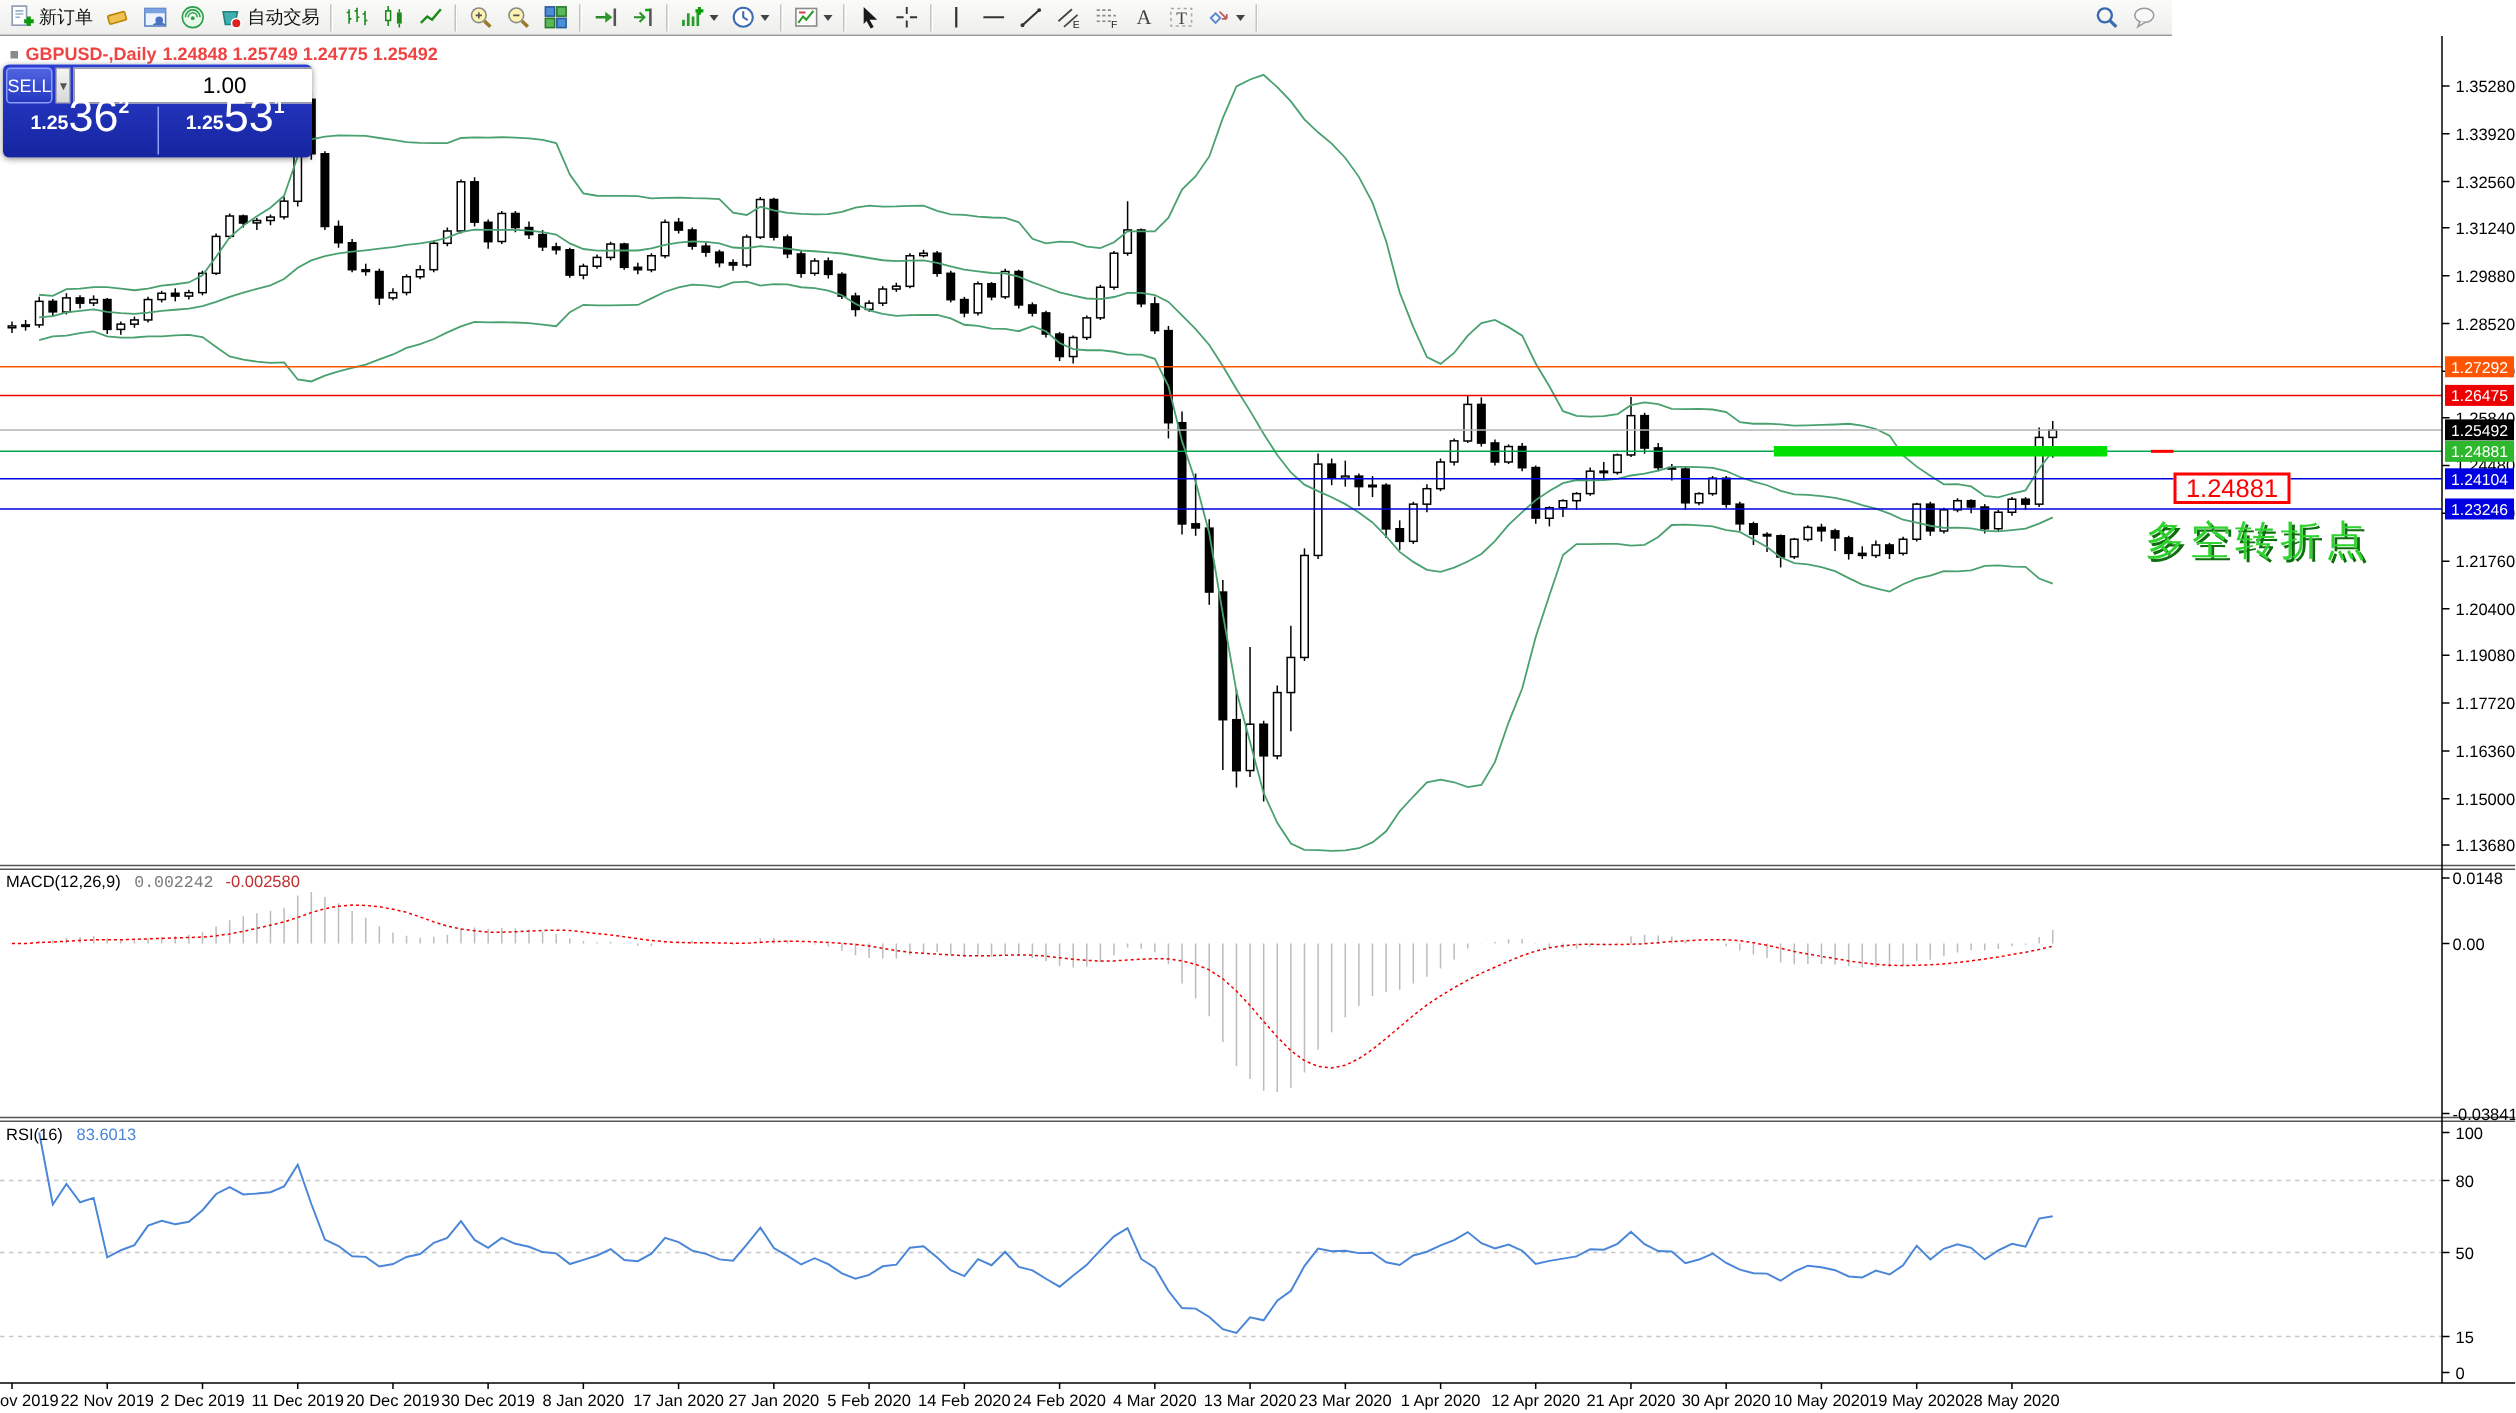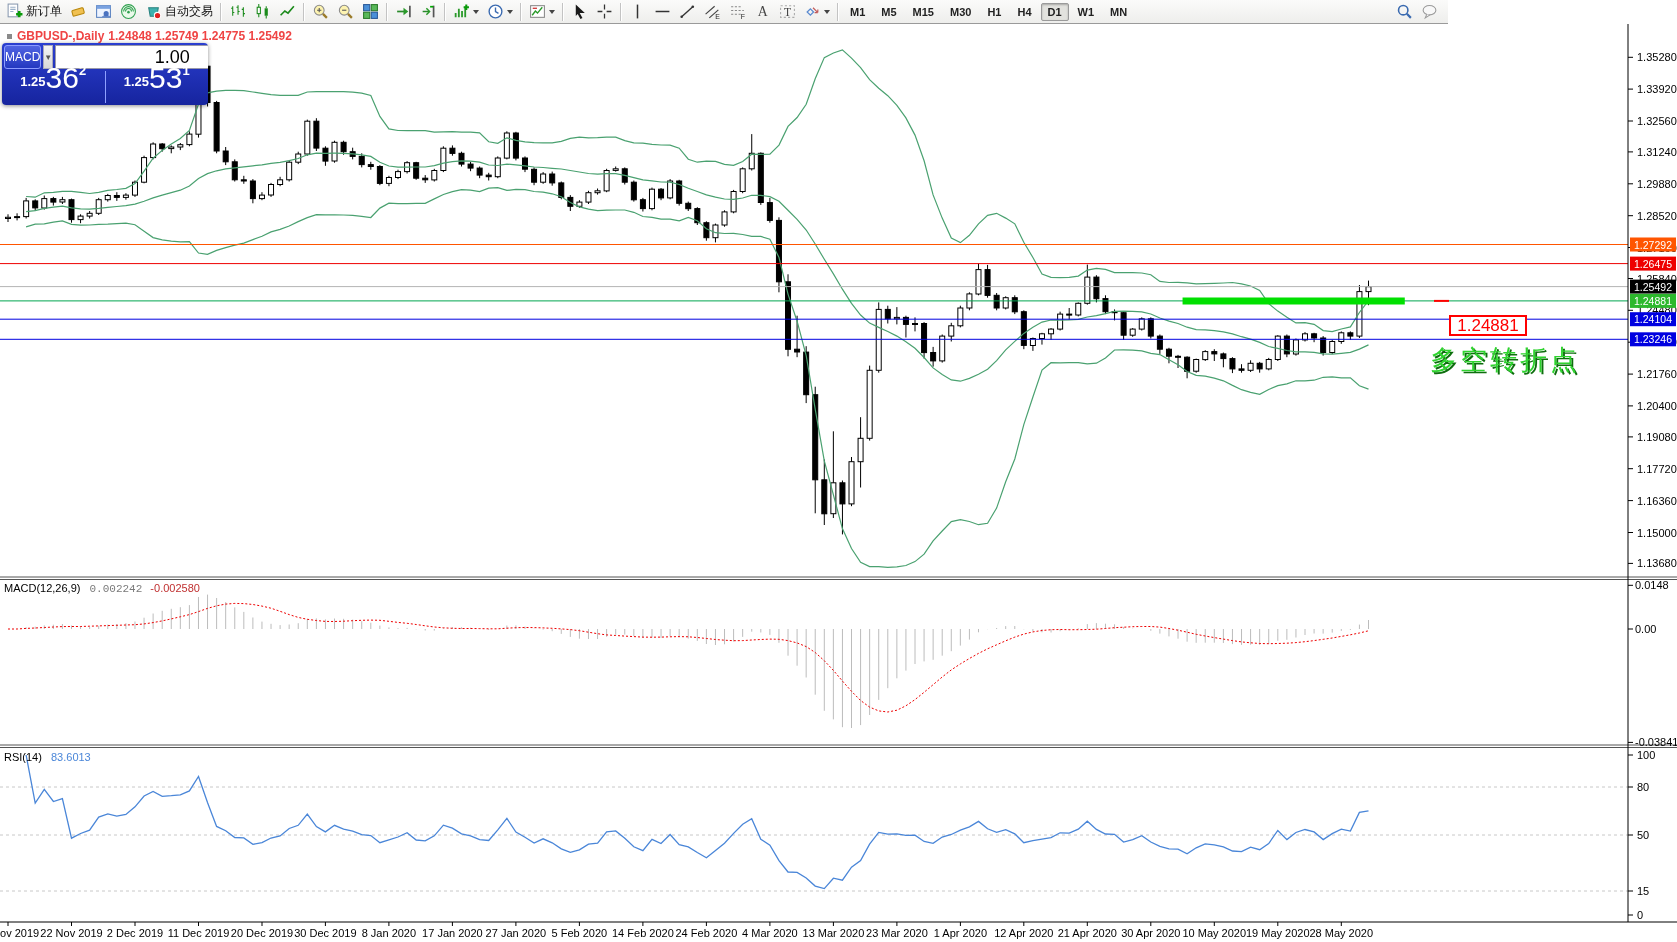--- a/index.html
+++ b/index.html
@@ -35,21 +35,21 @@
     text-shadow:2px 2px 0 #0e6e0e;letter-spacing:3px;white-space:nowrap;}
   
   #trade-panel{position:absolute;left:2px;top:19px;width:206px;height:62px;border-radius:4px;
     background:linear-gradient(#2b3fd0,#16249e);box-shadow:0 1px 4px rgba(0,0,0,.45);overflow:hidden;}
   #tp-row1{display:flex;align-items:stretch;height:24px;padding:2px 2px 0 2px;gap:2px;}
   .tp-btn{background:linear-gradient(#5064e2,#2438c0);border:1px solid #8c9bff;border-radius:3px;color:#fff;
     font-size:12px;display:flex;align-items:center;justify-content:center;}
   #tp-sell{width:44px;}
   .tp-spin{width:15px;background:linear-gradient(#f4f4f4,#d8d8d8);border:1px solid #aab;color:#555;
     font-size:8px;display:flex;align-items:center;justify-content:center;}
-  #tp-vol{flex:1;border:1px solid #99a;background:#fff;text-align:center;font-size:18px;height:100%;box-sizing:border-box;
+  #tp-vol{flex:1;border:1px solid #99a;background:#fff;text-align:center;font-size:15px;height:100%;box-sizing:border-box;
     font-family:"Liberation Sans",sans-serif;padding:0;}
   #tp-row2{display:flex;height:36px;color:#fff;}
   .tp-price{flex:1;display:flex;align-items:flex-end;justify-content:center;padding-bottom:13px;}
   .tp-price .sm{font-size:13px;font-weight:bold;margin-bottom:3px;}
   .tp-price .big{font-size:30px;line-height:28px;font-weight:normal;}
   .tp-price .sup{font-size:13px;font-weight:bold;margin-bottom:14px;}
   #tp-div{width:1px;background:#8fa0ff;margin:2px 0;}
 </style>
 </head>
 <body>
@@ -241,31 +241,20 @@
         </div>
         <div class="tb-btn">
           <svg width="17" height="17" viewBox="0 0 16 16">
             <path d="M3 8.5l3-3 3 3-3 3z" fill="none" stroke="#5a8ad0" stroke-width="1.2"></path>
             <path d="M8.5 4.5L13 9M13 9v-3M13 9h-3" stroke="#c05a5a" fill="none" stroke-width="1.1"></path>
           </svg>
           <span class="caret"></span>
         </div>
       </div>
       <div class="tb-sep"></div>
-      <div class="tb-group">
-        <div class="tf-btn">M1</div>
-        <div class="tf-btn">M5</div>
-        <div class="tf-btn">M15</div>
-        <div class="tf-btn">M30</div>
-        <div class="tf-btn">H1</div>
-        <div class="tf-btn">H4</div>
-        <div class="tf-btn active">D1</div>
-        <div class="tf-btn">W1</div>
-        <div class="tf-btn">MN</div>
-      </div>
       <div id="tb-right">
         <div class="tb-btn">
           <svg width="17" height="17" viewBox="0 0 16 16">
             <circle cx="6.8" cy="6.8" r="4.4" fill="none" stroke="#3a6ab0" stroke-width="1.5"></circle>
             <path d="M10.2 10.2L14 14" stroke="#3a6ab0" stroke-width="2"></path>
           </svg>
         </div>
         <div class="tb-btn">
           <svg width="17" height="17" viewBox="0 0 16 16">
             <ellipse cx="8" cy="6.8" rx="6" ry="4.4" fill="#f8f8f8" stroke="#9a9a9a"></ellipse>
@@ -896,21 +885,21 @@
       </svg>
 
     <div id="chart-title">
       <span class="mini"></span>
       <span>GBPUSD-,Daily</span>
       <span class="ohlc">1.24848 1.25749 1.24775 1.25492</span>
     </div>
 
     <div id="trade-panel">
       <div id="tp-row1">
-        <div id="tp-sell" class="tp-btn">MACD</div>
+        <div id="tp-sell" class="tp-btn">SELL</div>
         <div class="tp-spin">▼</div>
         <input id="tp-vol" value="1.00" style="">
 
       </div>
       <div id="tp-row2">
         <div class="tp-price">
           <span class="sm">1.25</span>
           <span class="big">36</span>
           <span class="sup">2</span>
         </div>
@@ -922,20 +911,20 @@
         </div>
       </div>
     </div>
 
     <div id="macd-label">
       <span>MACD(12,26,9)</span>
       <span class="v1">0.002242</span>
       <span class="v2">-0.002580</span>
     </div>
     <div id="rsi-label">
-      <span>RSI(14)</span>
+      <span>RSI(16)</span>
       <span class="v1">83.6013</span>
     </div>
 
     <div id="price-note" style="top: 290.945px;">1.24881</div>
     <div id="cn-note" style="top: 317.945px;">多空转折点</div>
   </div>
 </div>
 
 </body></html>

